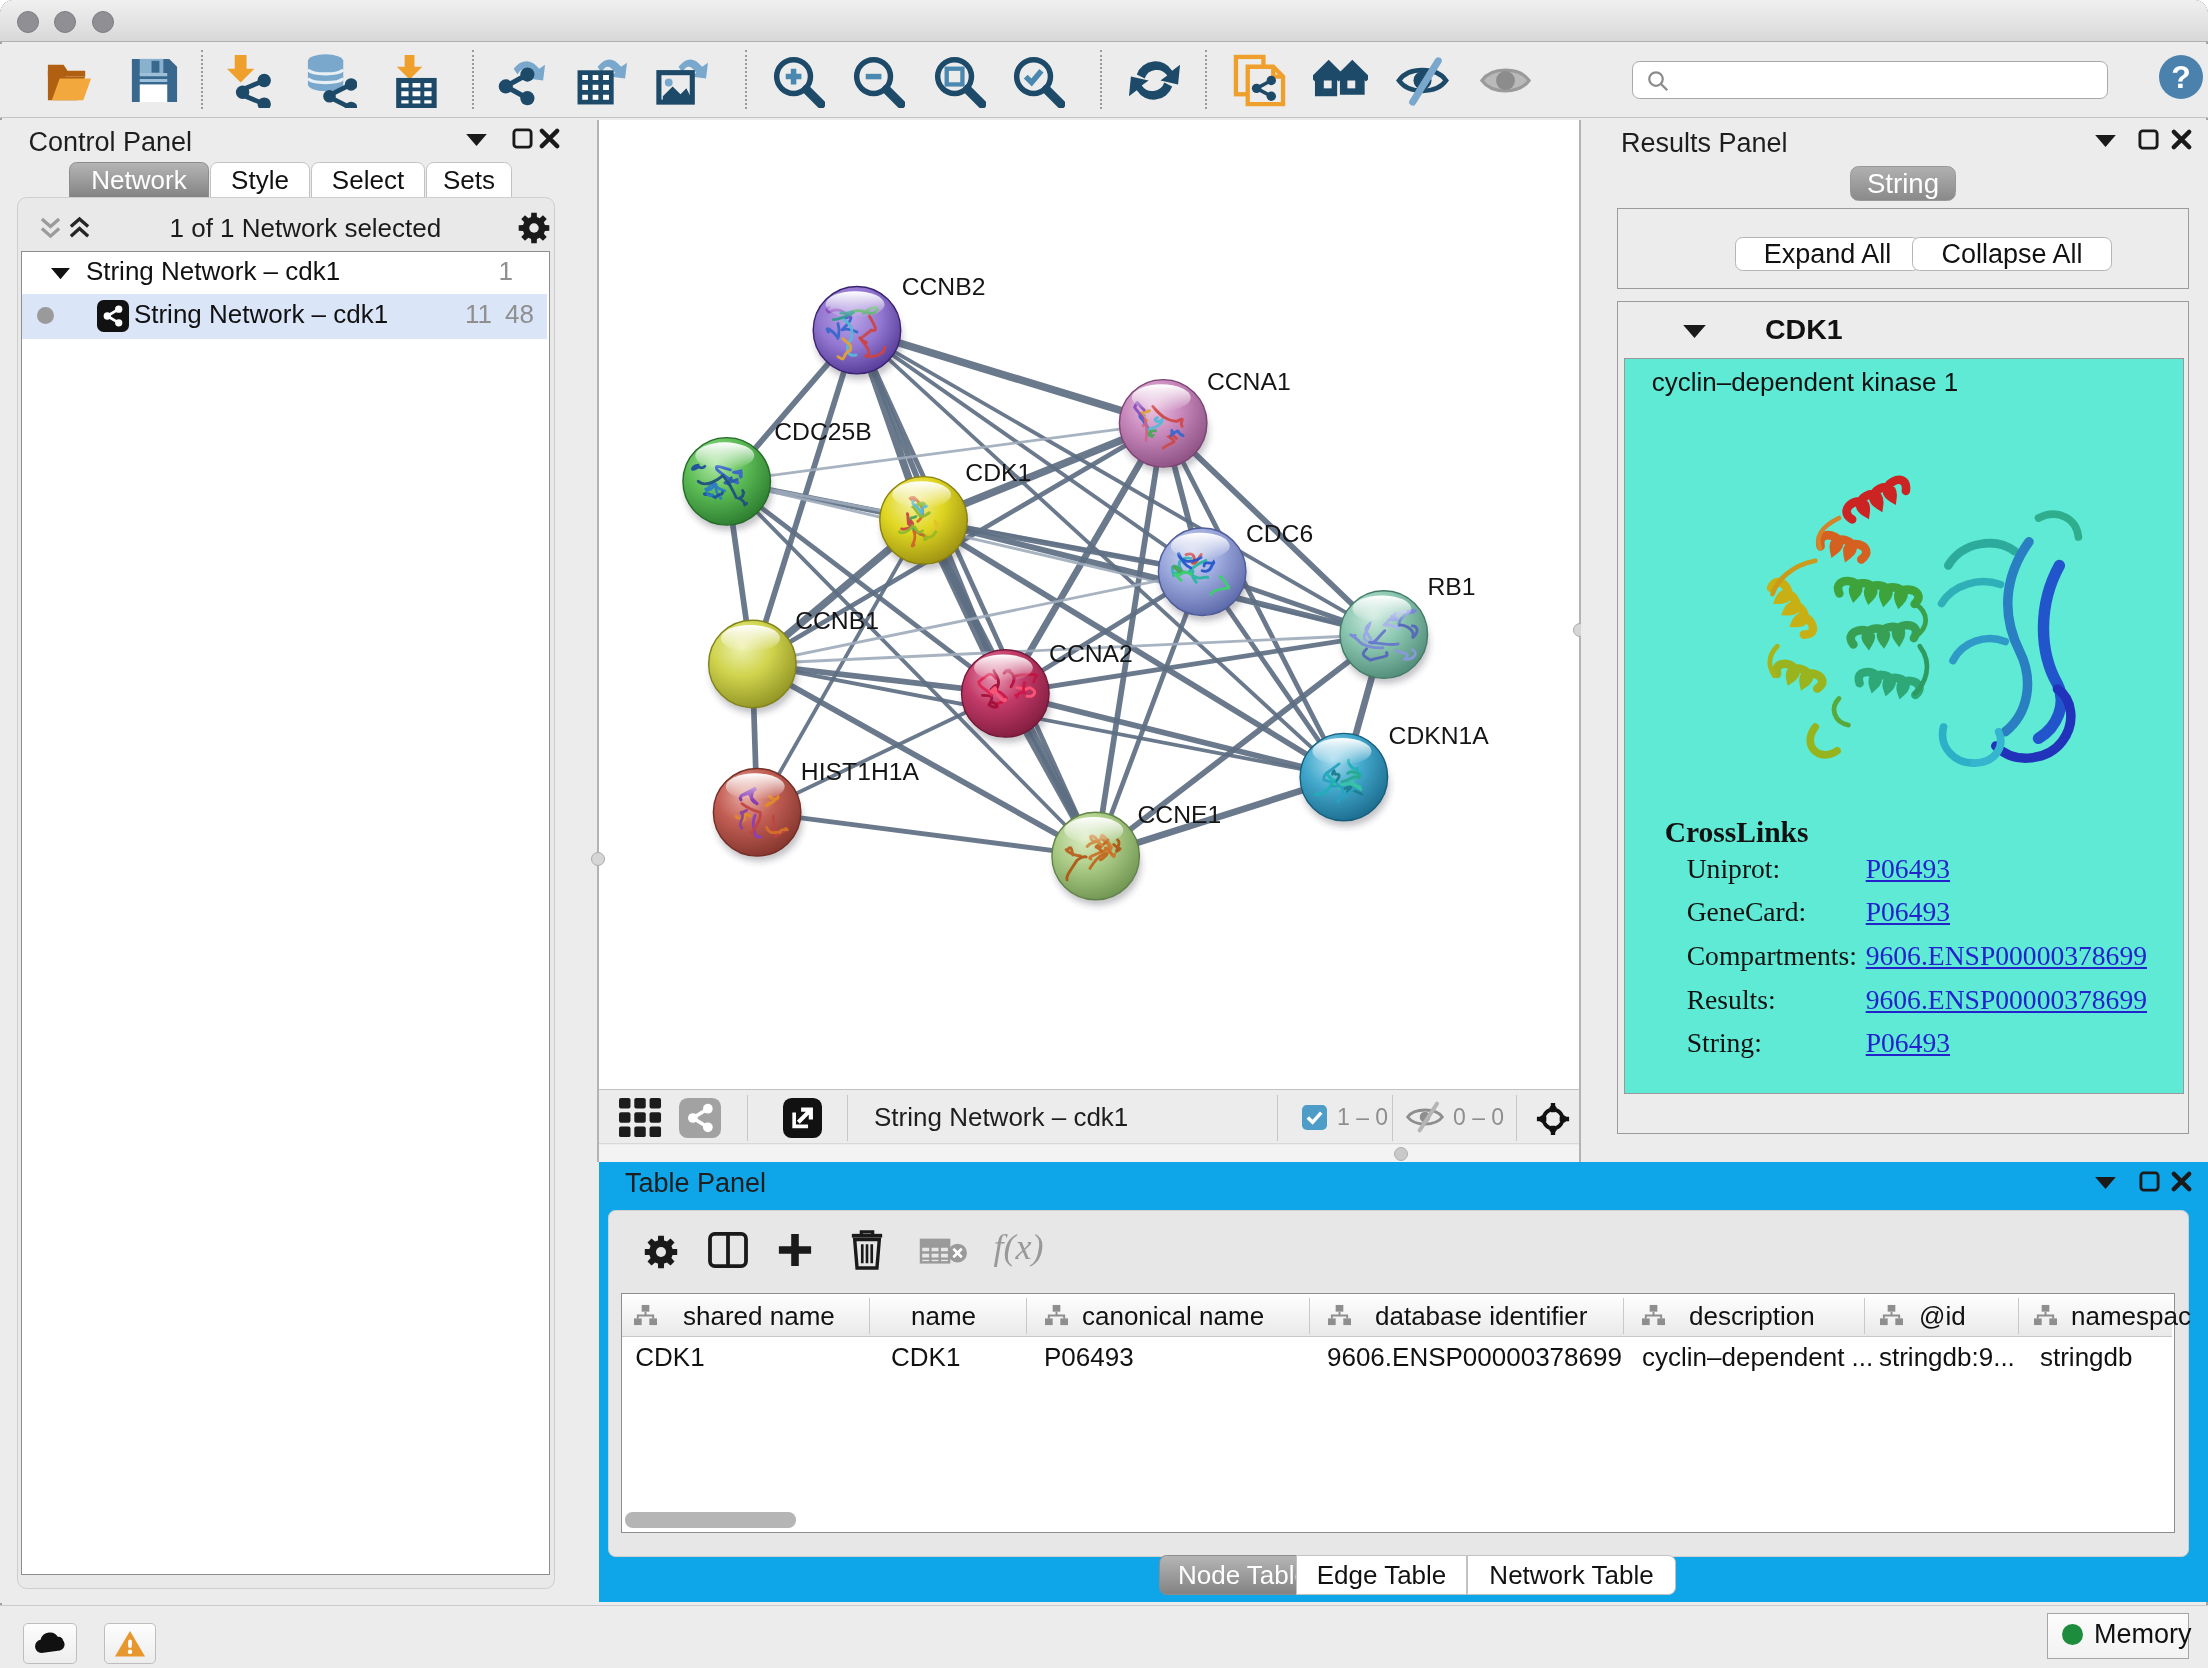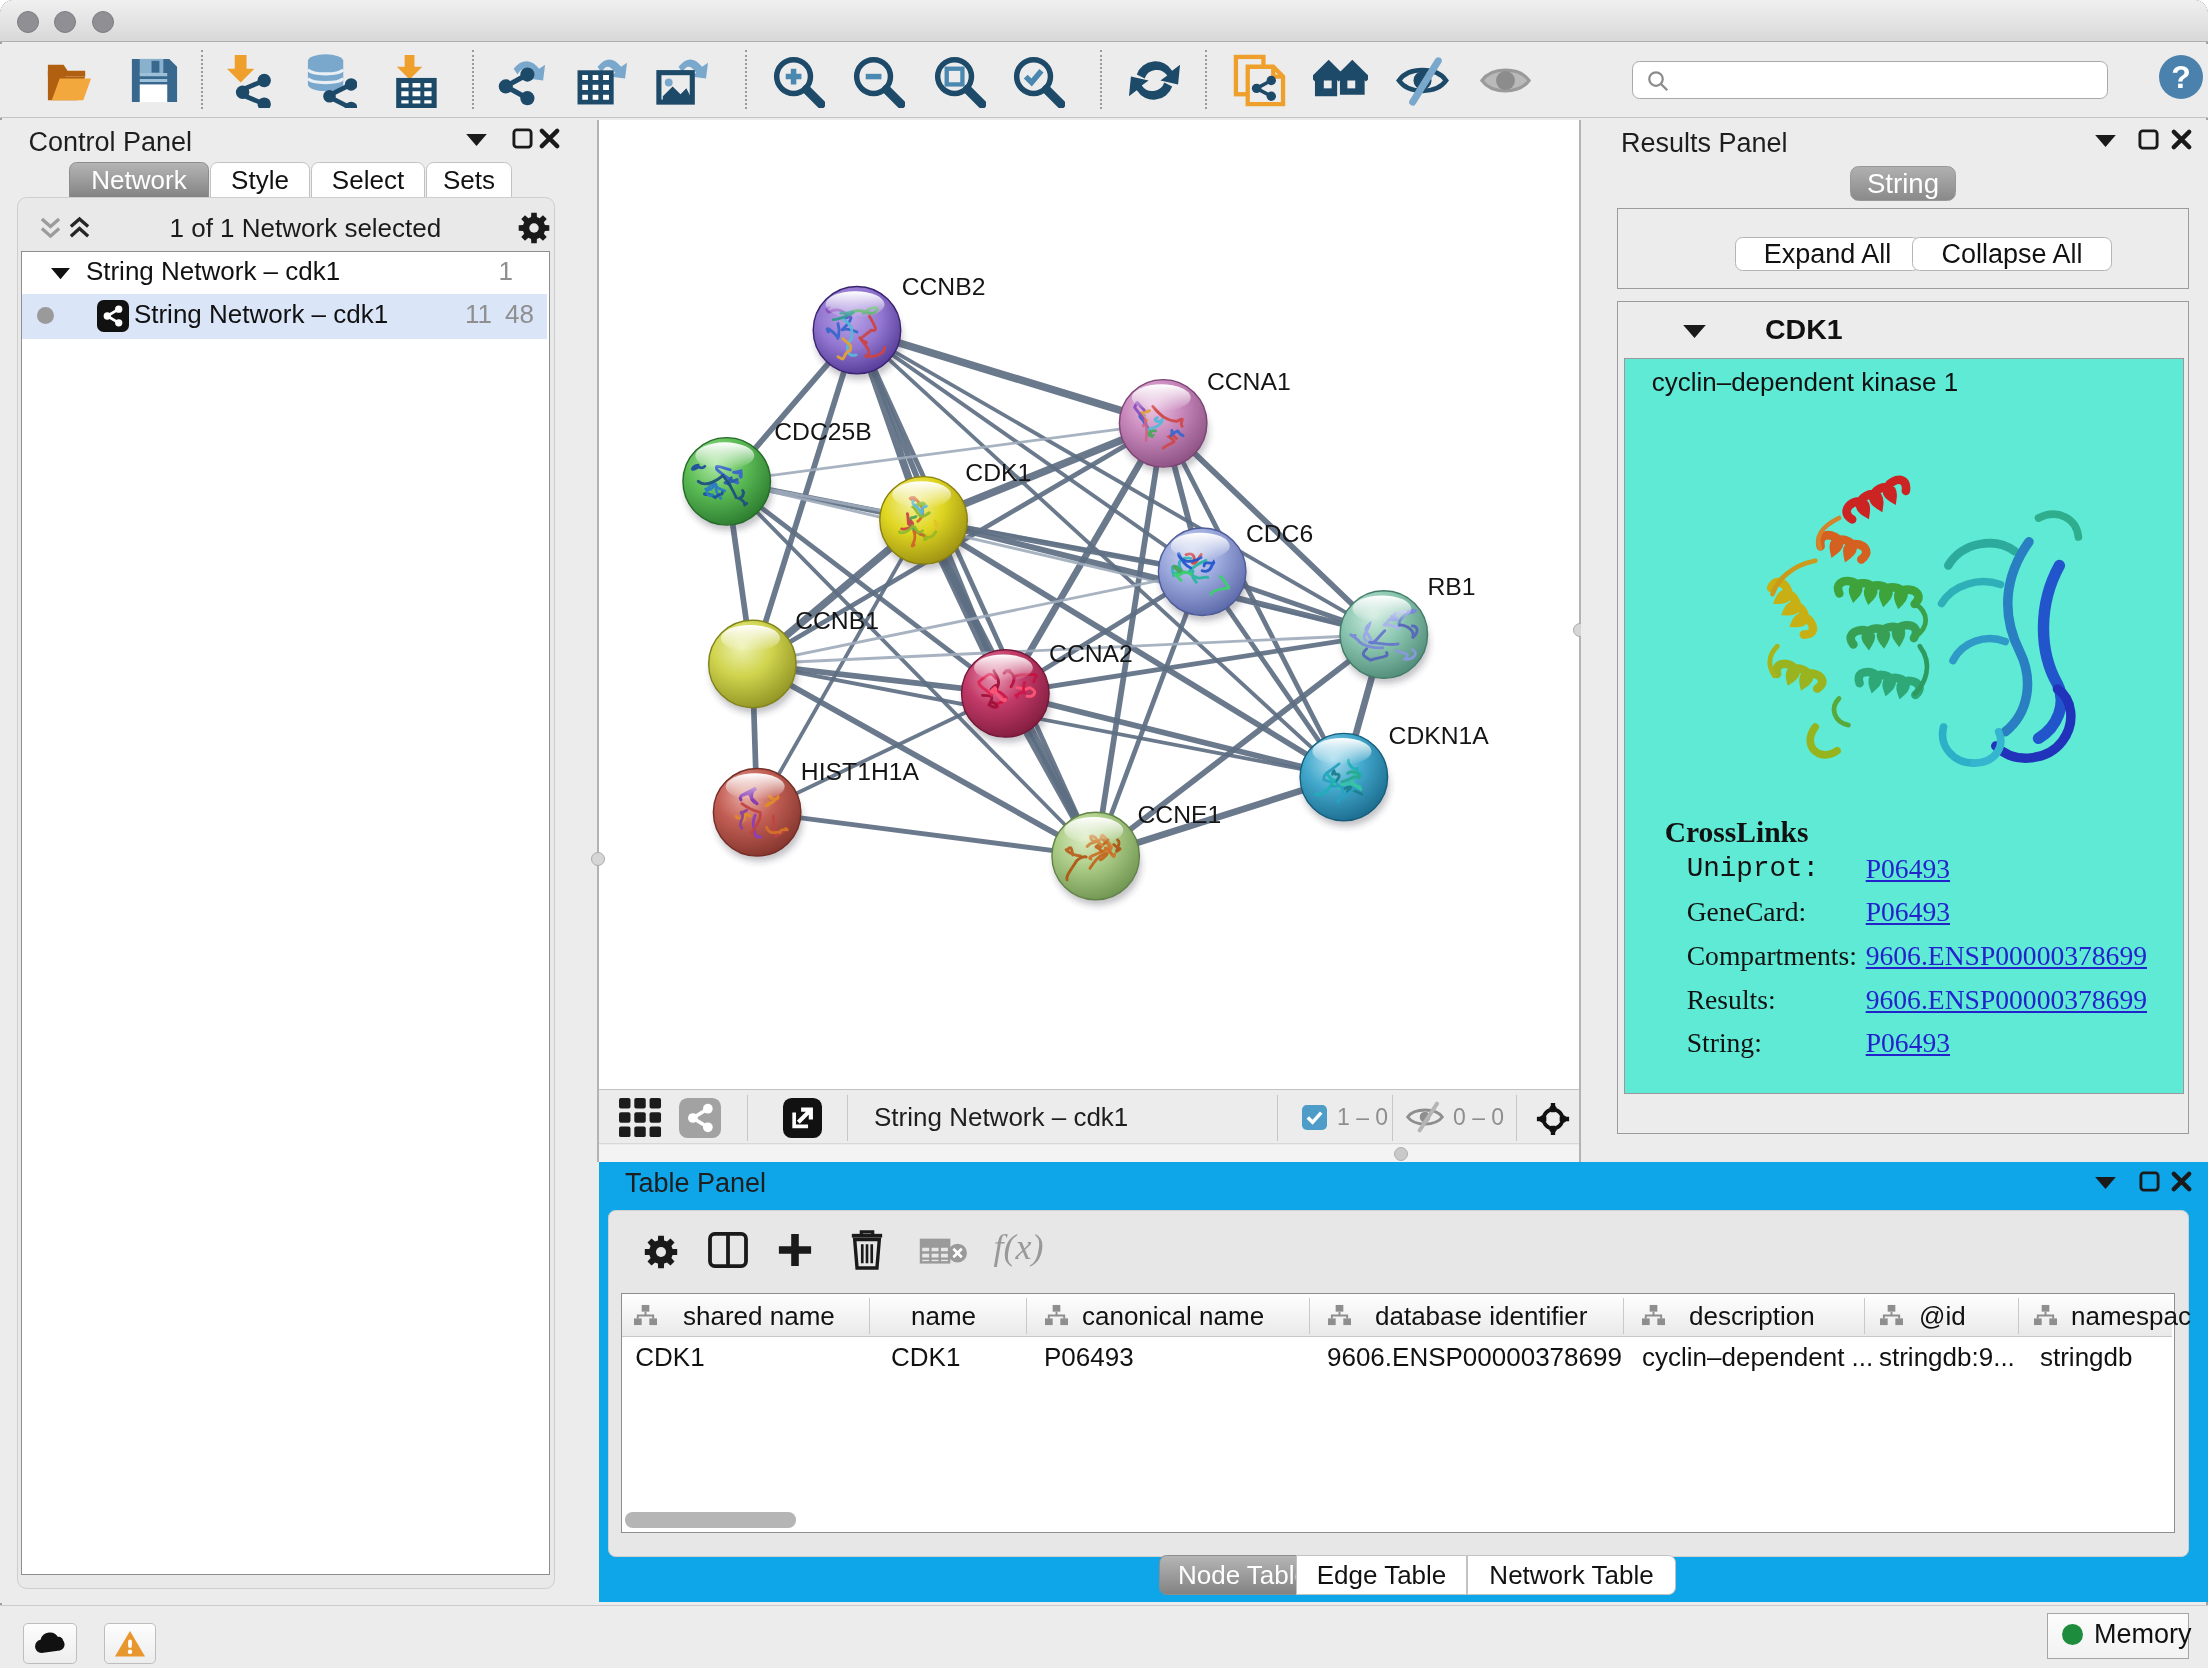--- a/index.html
+++ b/index.html
@@ -605,21 +605,21 @@
             <path d="M320,85 C295,120 290,160 310,200 C325,230 320,265 295,285" stroke="#2a7ec2" stroke-width="10"></path>
             <path d="M352,110 C330,150 330,200 350,235 C360,255 350,280 330,292" stroke="#2255cc" stroke-width="12"></path>
             <path d="M285,300 C305,320 340,315 355,295 C370,275 365,250 350,240" stroke="#2233bb" stroke-width="10"></path>
             <path d="M230,280 C225,300 240,318 262,318" stroke="#2bb0c8" stroke-width="8"></path>
             <path d="M262,318 C285,318 295,300 288,285" stroke="#35b5d0" stroke-width="8"></path>
             <path d="M330,60 C350,50 370,60 372,80" stroke="#2fae8e" stroke-width="8"></path>
           </g>
         </svg>
         <div style="position:absolute;left:40px;top:457px;font-size:29.5px;font-weight:bold;color:#111;font-family:'Liberation Serif',serif;">CrossLinks</div>
         <div style="position:absolute;left:62px;top:494px;width:495px;font-size:27.6px;color:#111;font-family:'Liberation Serif',serif;">
-          <div style="height:43px;font-family:Liberation Mono, monospace;">Uniprot:</div>
+          <div style="height:43px;">Uniprot:</div>
           <div style="height:44px;">GeneCard:</div>
           <div style="height:44px;">Compartments:</div>
           <div style="height:43px;">Results:</div>
           <div style="height:43px;">String:</div>
         </div>
         <div style="position:absolute;left:241px;top:494px;width:328px;font-size:27.6px;font-family:'Liberation Serif',serif;">
           <div style="height:43px;"><a class="link">P06493</a></div>
           <div style="height:44px;"><a class="link">P06493</a></div>
           <div style="height:44px;"><a class="link">9606.ENSP00000378699</a></div>
           <div style="height:43px;"><a class="link">9606.ENSP00000378699</a></div>

